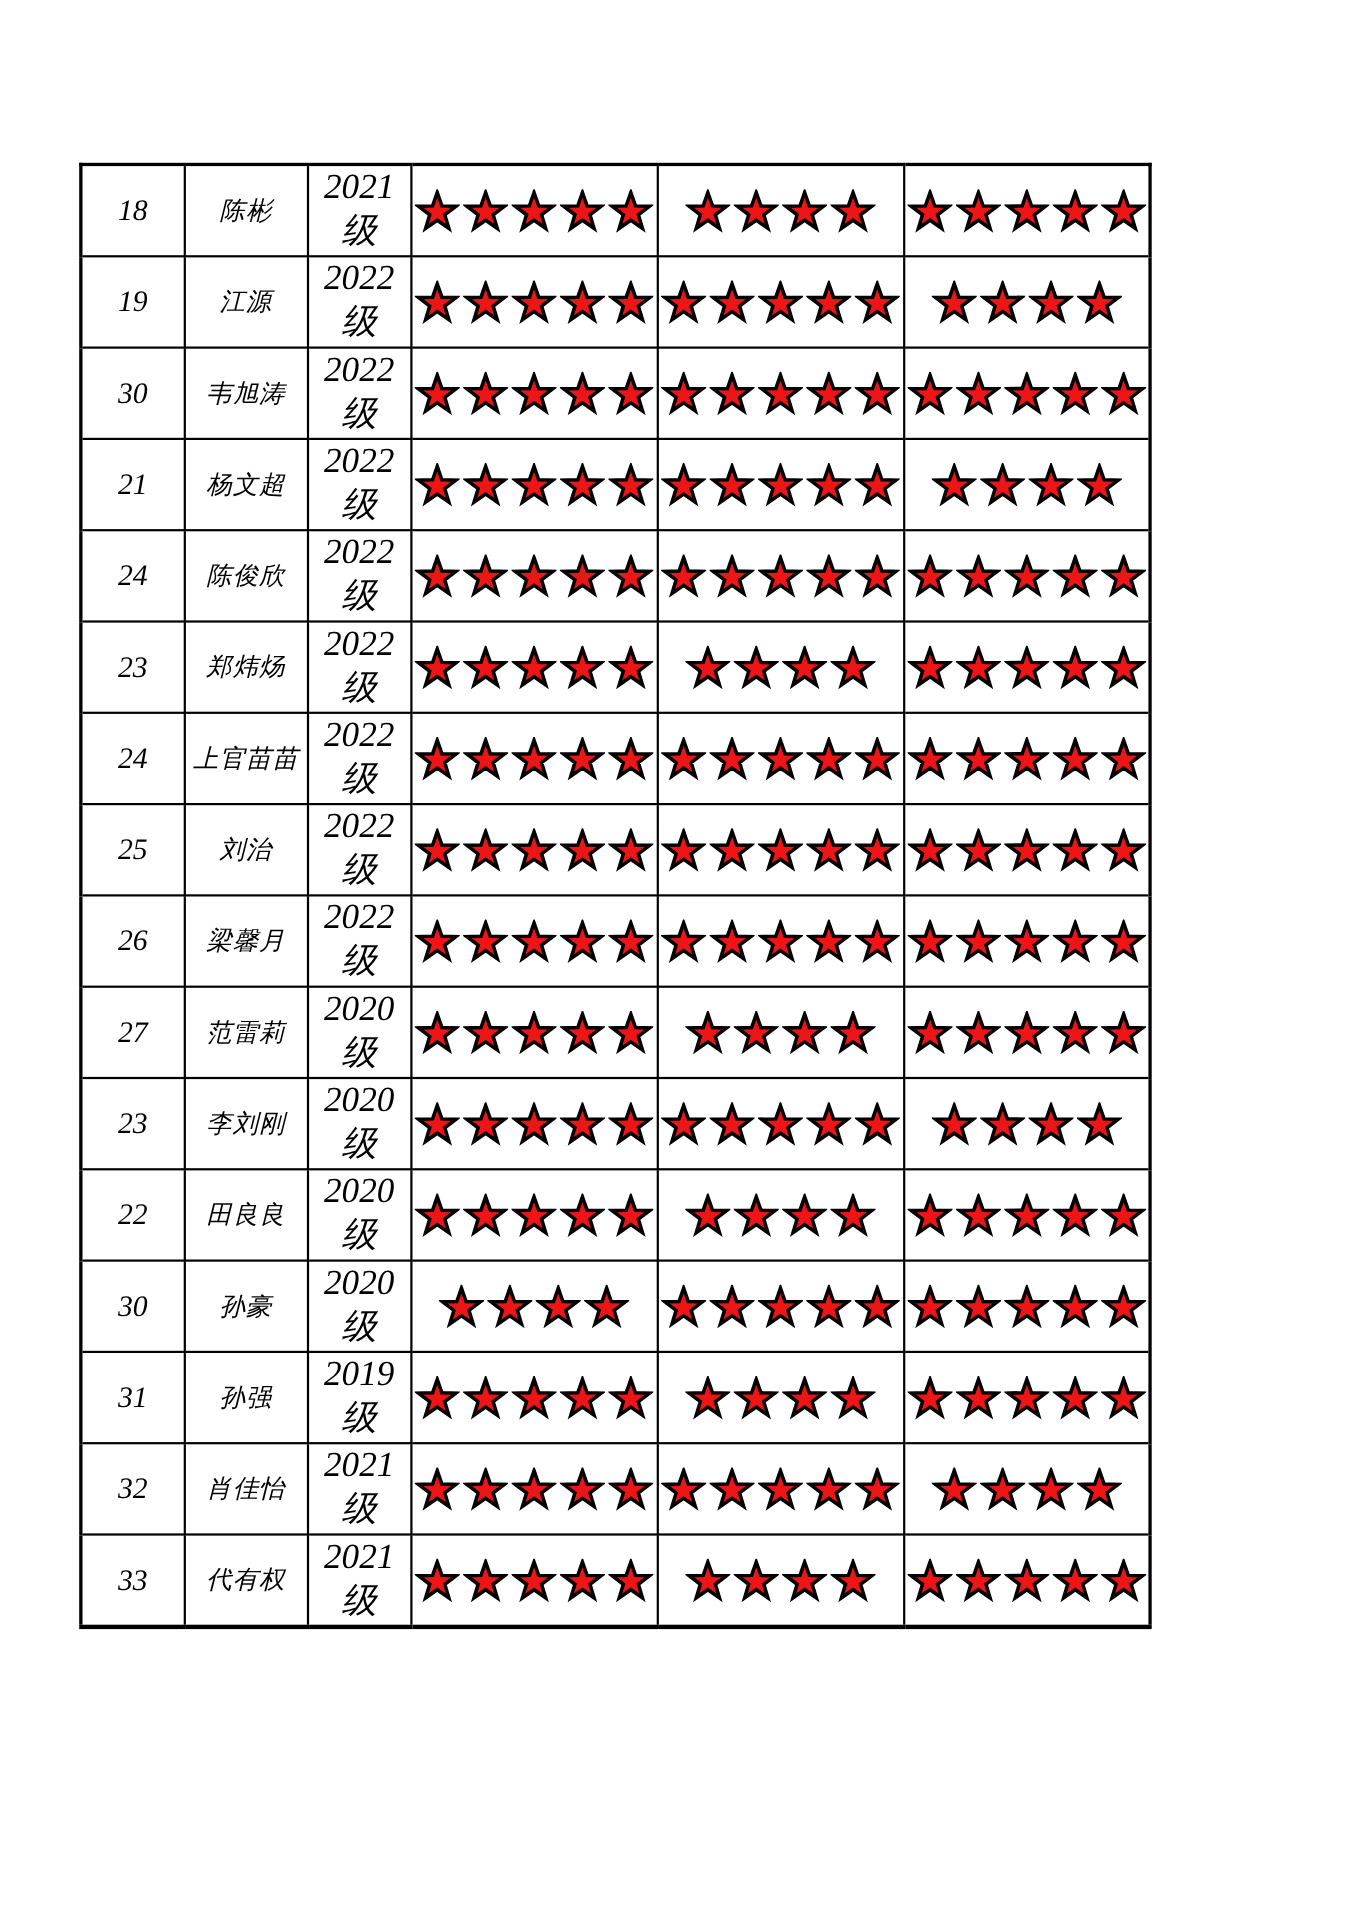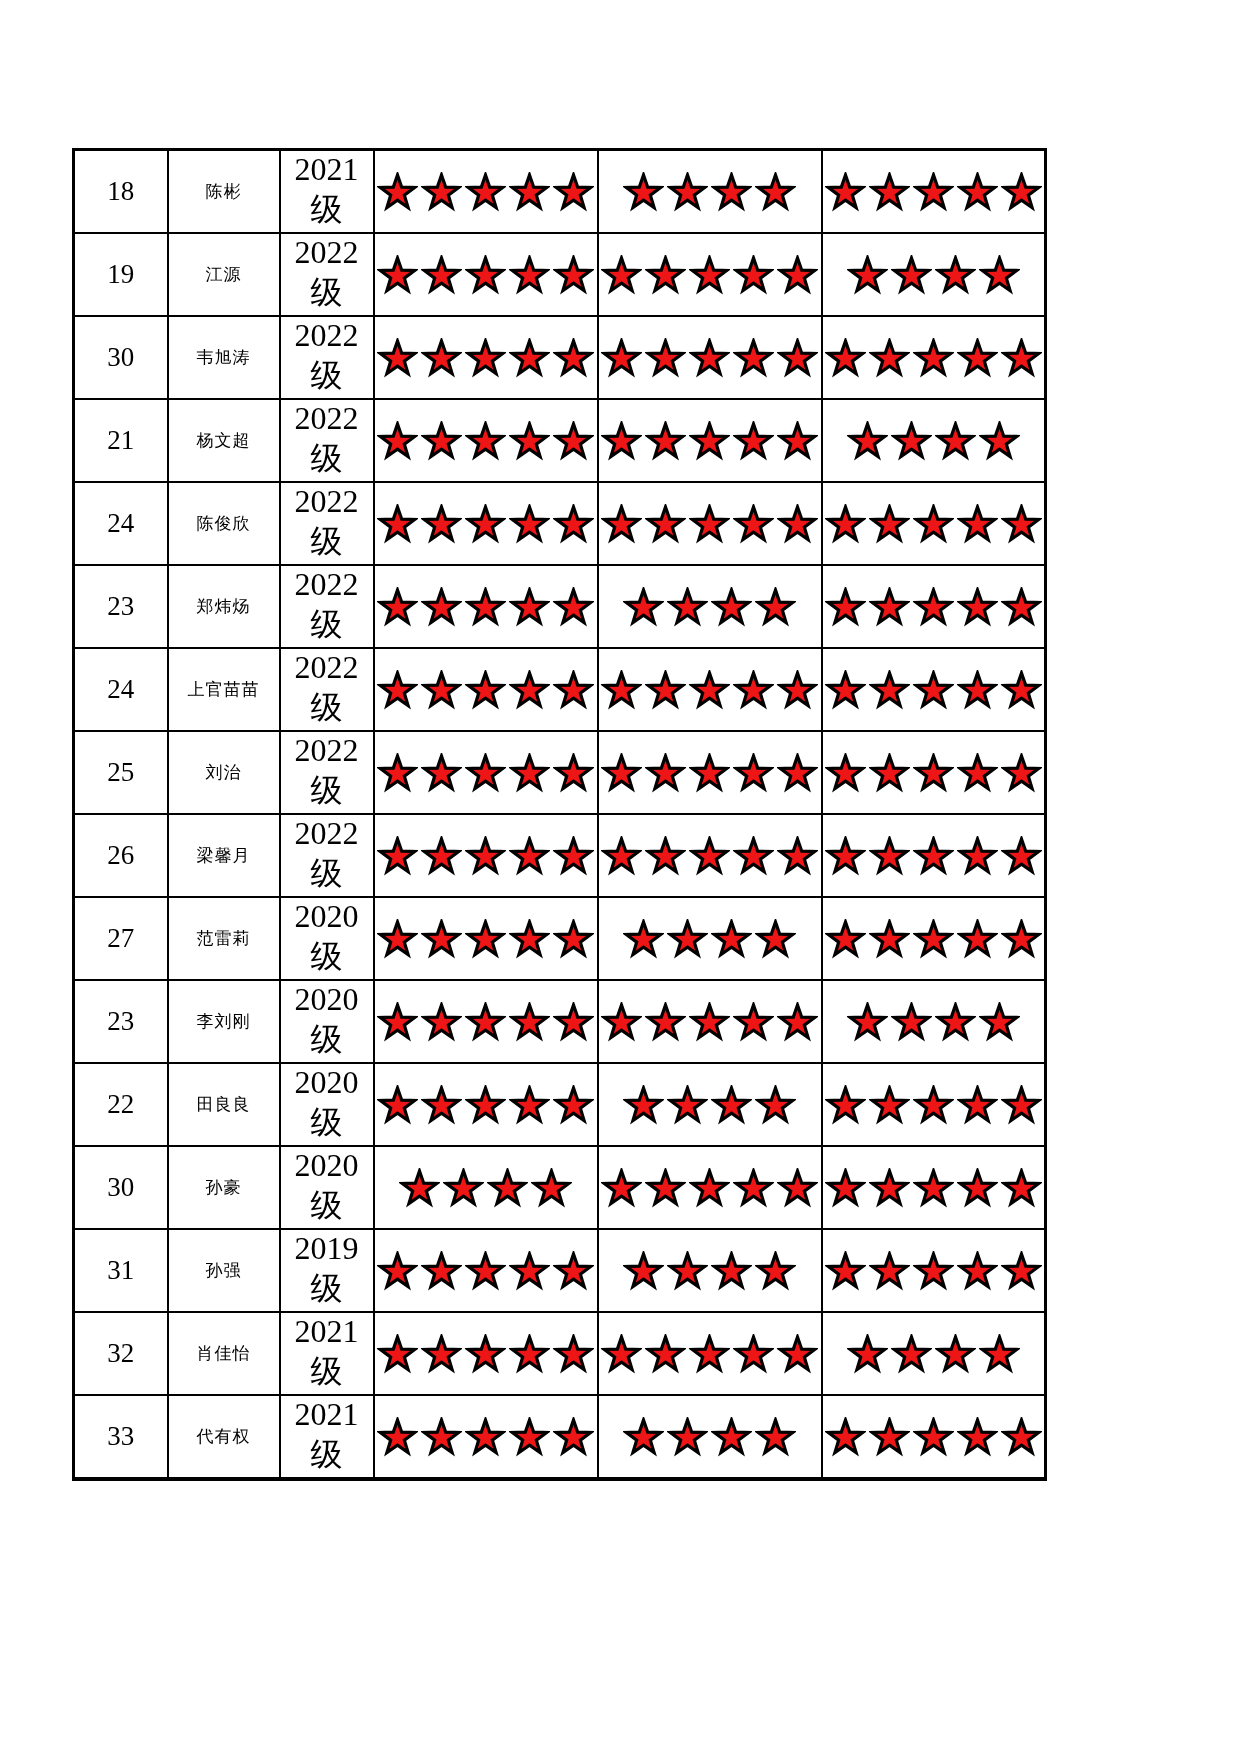--- a/index.html
+++ b/index.html
@@ -16,20 +16,21 @@
     background: #ffffff;
     overflow: hidden;
   }
   table.rating-table {
     position: absolute;
     left: 72px;
     top: 148px;
     border-collapse: collapse;
     table-layout: fixed;
     width: 972px;
+    font-style: italic;
   }
   table.rating-table td {
     border: 2px solid #000000;
     height: 68px;
     padding: 0;
     text-align: center;
     vertical-align: middle;
     overflow: hidden;
   }
   
@@ -37,21 +38,21 @@
   table.rating-table tr td:last-child { border-right-width: 3px; }
   table.rating-table tr:first-child td { border-top-width: 3px; }
   table.rating-table tr:last-child td { border-bottom-width: 4px; }
 
   col.c-no    { width: 94px;  }
   col.c-name  { width: 112px; }
   col.c-grade { width: 94px;  }
   col.c-stars { width: 224px; }
 
   td.no-cell    { font-size: 27px; }
-  td.name-cell  { font-size: 17px; letter-spacing: 1px; }
+  td.name-cell  { font-size: 23px; letter-spacing: 1px; }
   td.grade-cell { font-size: 32px; }
 
   .stars {
     display: flex;
     justify-content: center;
     align-items: center;
     gap: 3px;
     line-height: 0;
   }
   .star-svg { display: block; }

